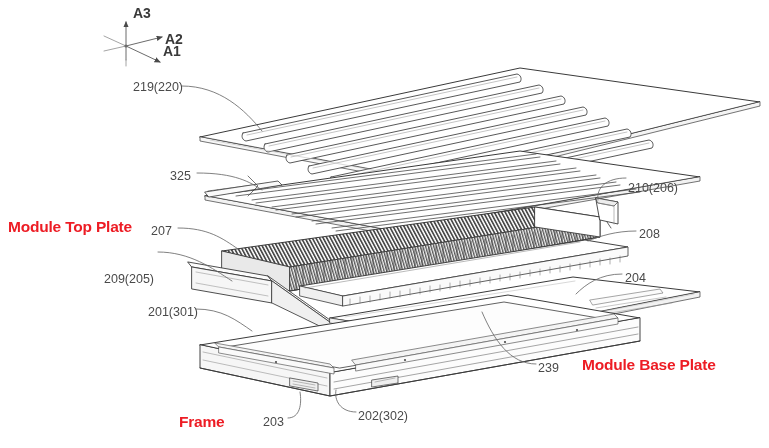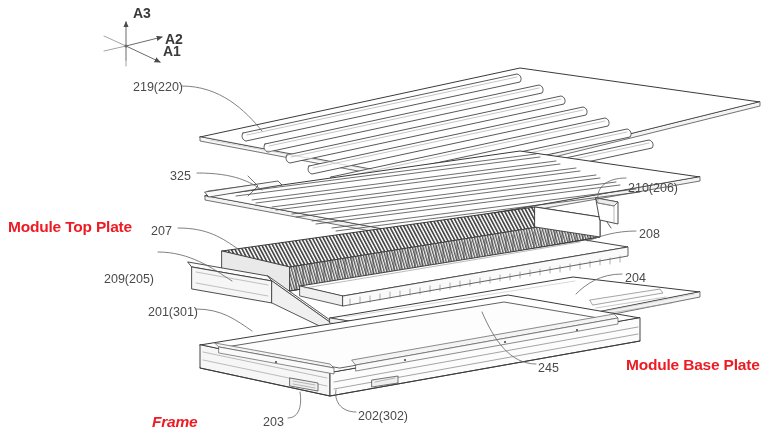--- a/index.html
+++ b/index.html
@@ -341,39 +341,39 @@
         <path d="M126,46 L104,36" stroke="#9a9a9a"></path>
         <circle cx="126" cy="46" r="1.6" fill="#6a6a6a" stroke="none"></circle>
       </g>
 
     </g>
   </svg>
 
 
   <div class="redlabel" style="left:8px; top:178px;margin-top:41px;">Module Top Plate</div>
 
-  <div class="redlabel" style="left:626px; top:357px;text-align:right;">Module Base Plate</div>
-
-  <div class="redlabel" style="left:152px; top:414px;font-style:italic;">Frame</div>
+  <div class="redlabel" style="left:582px; top:357px;text-align:right;">Module Base Plate</div>
+
+  <div class="redlabel" style="left:179px; top:414px;">Frame</div>
 
   <div class="reflabel" style="left:133px; top:81px;">219(220)</div>
 
   <div class="reflabel" style="left:170px; top:170px;">325</div>
 
   <div class="reflabel" style="left:151px; top:225px;">207</div>
 
   <div class="reflabel" style="left:104px; top:249px;margin-top:24px;">209(205)</div>
 
   <div class="reflabel" style="left:148px; top:306px;">201(301)</div>
 
   <div class="reflabel" style="left:263px; top:416px;">203</div>
 
   <div class="reflabel" style="left:358px; top:410px;">202(302)</div>
 
-  <div class="reflabel" style="left:538px; top:362px;">245</div>
+  <div class="reflabel" style="left:538px; top:362px;">239</div>
 
   <div class="reflabel" style="left:625px; top:272px;">204</div>
 
   <div class="reflabel" style="left:639px; top:228px;">208</div>
 
   <div class="reflabel" style="left:628px; top:182px;">210(206)</div>
 
   <div class="axislabel" style="left:133px; top:6px;">A3</div>
 
   <div class="axislabel" style="left:165px; top:32px;">A2</div>

